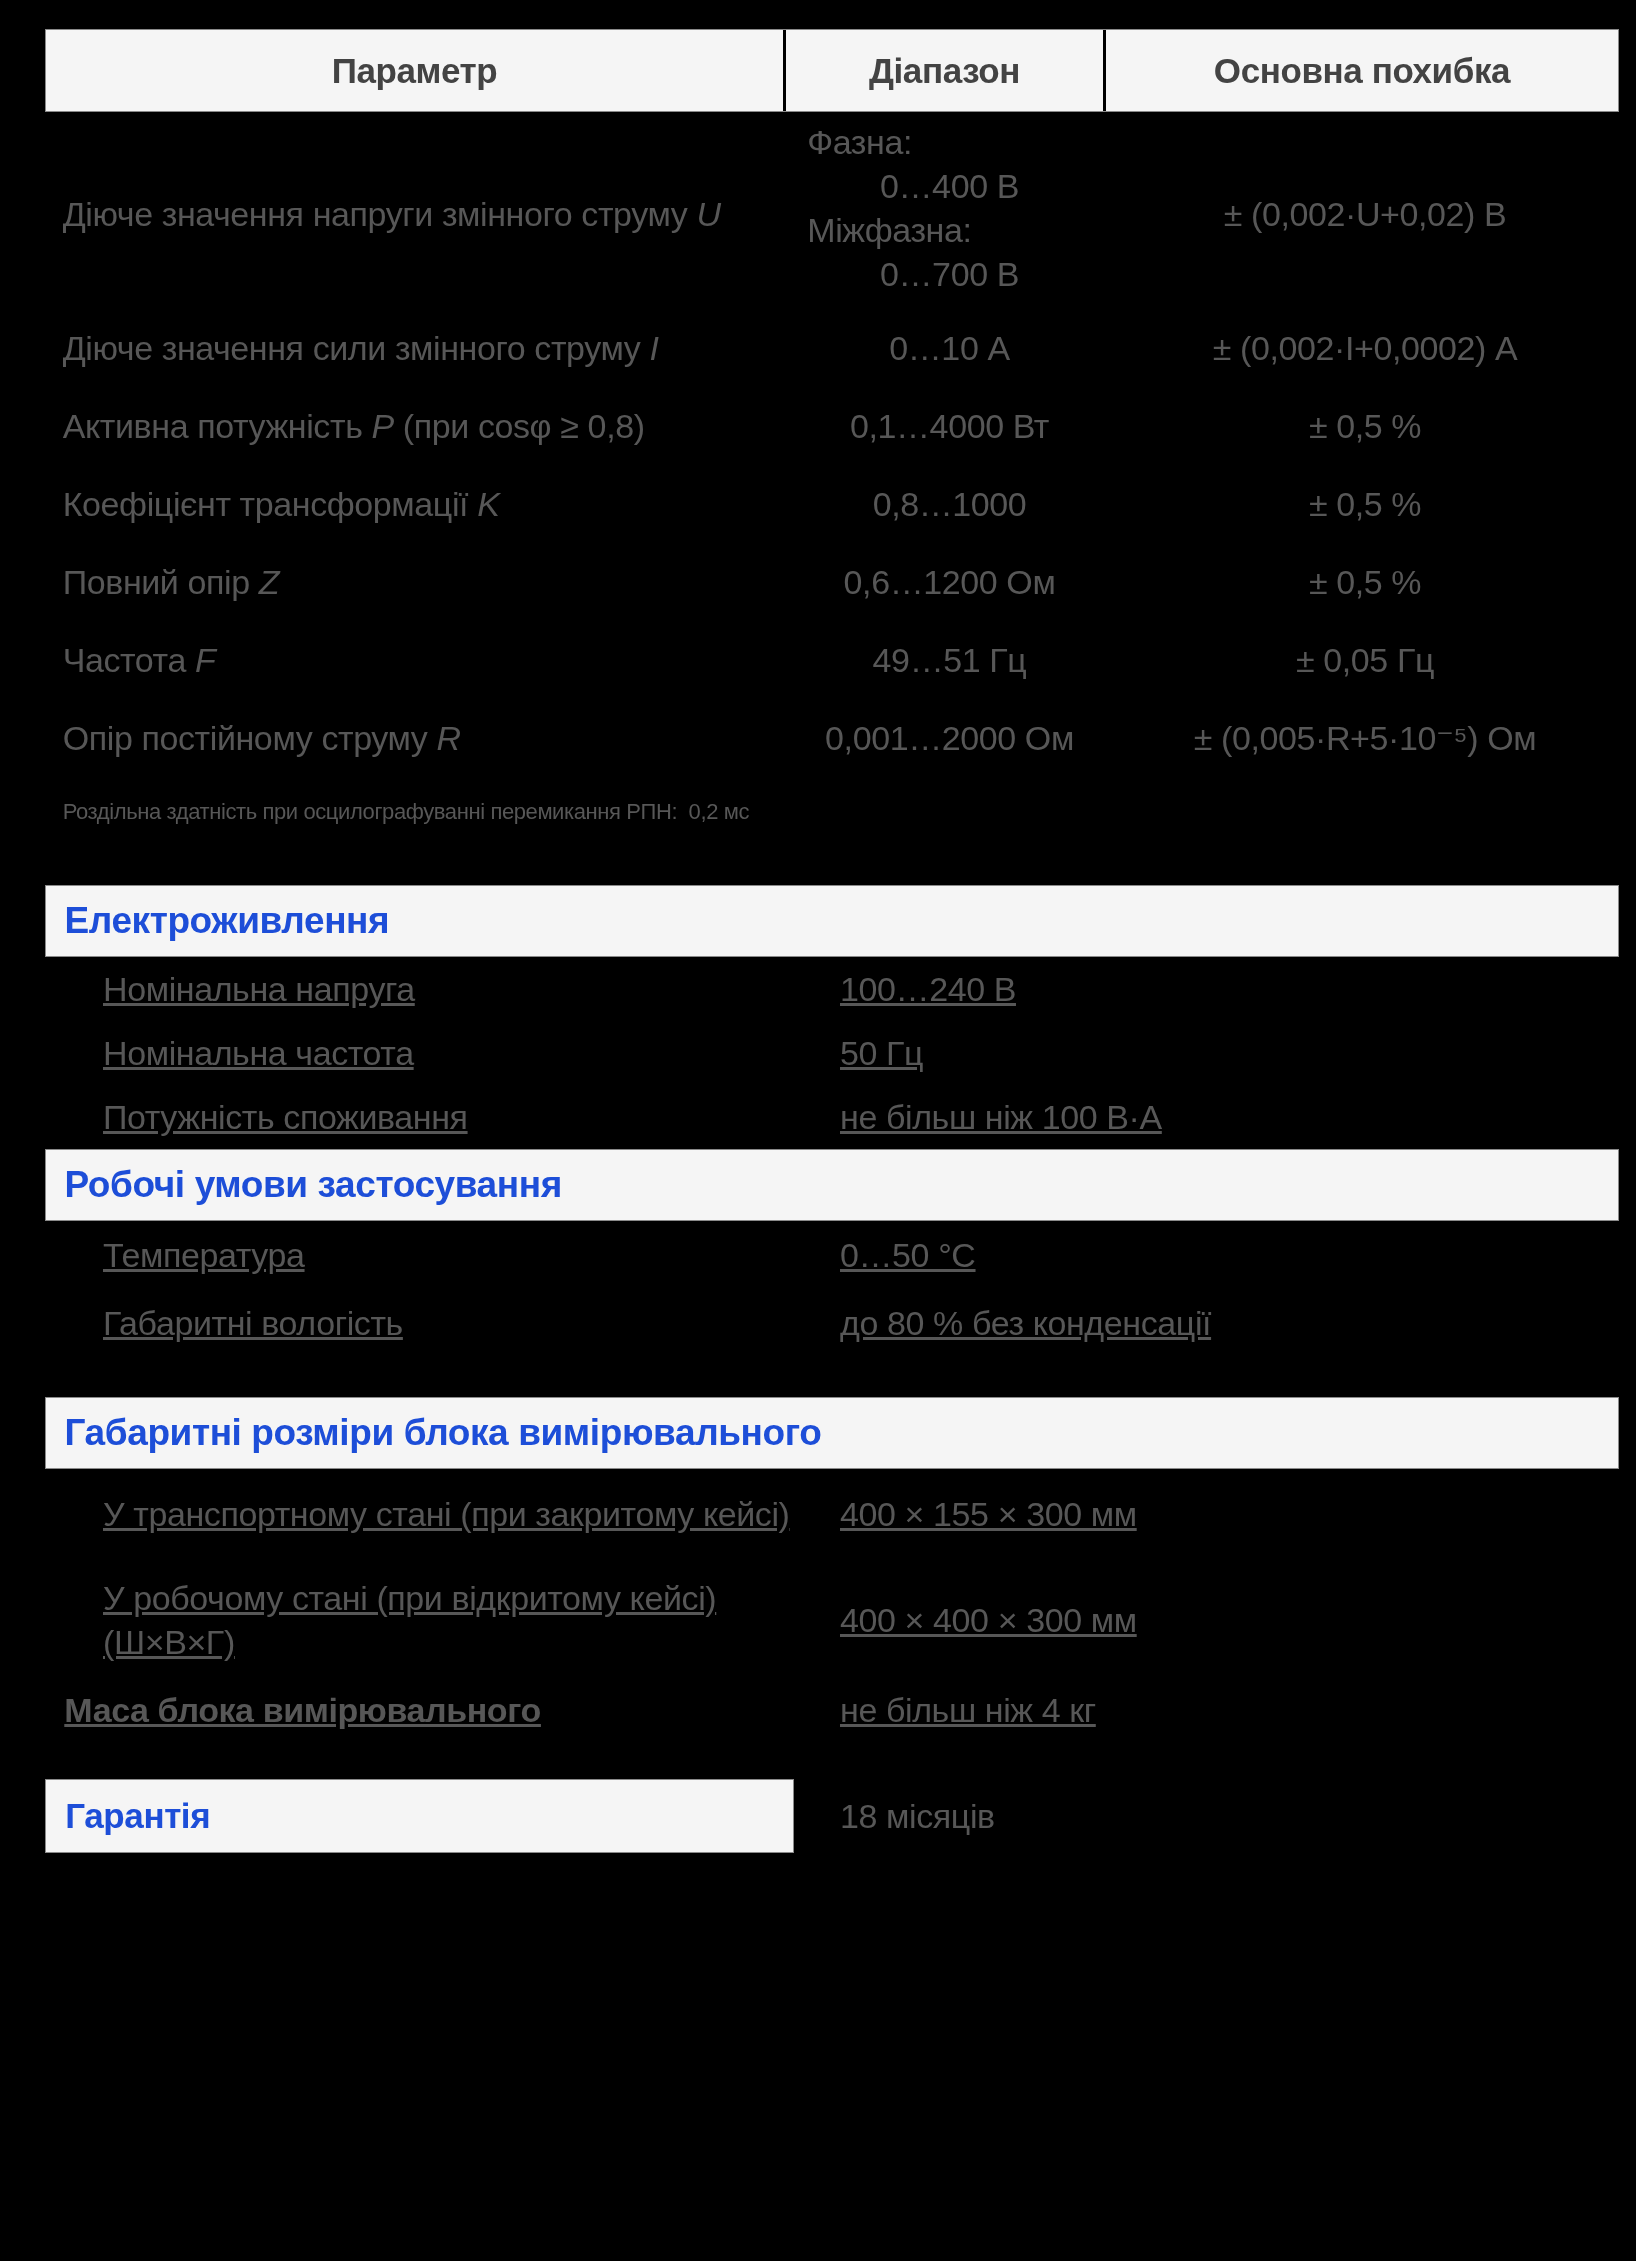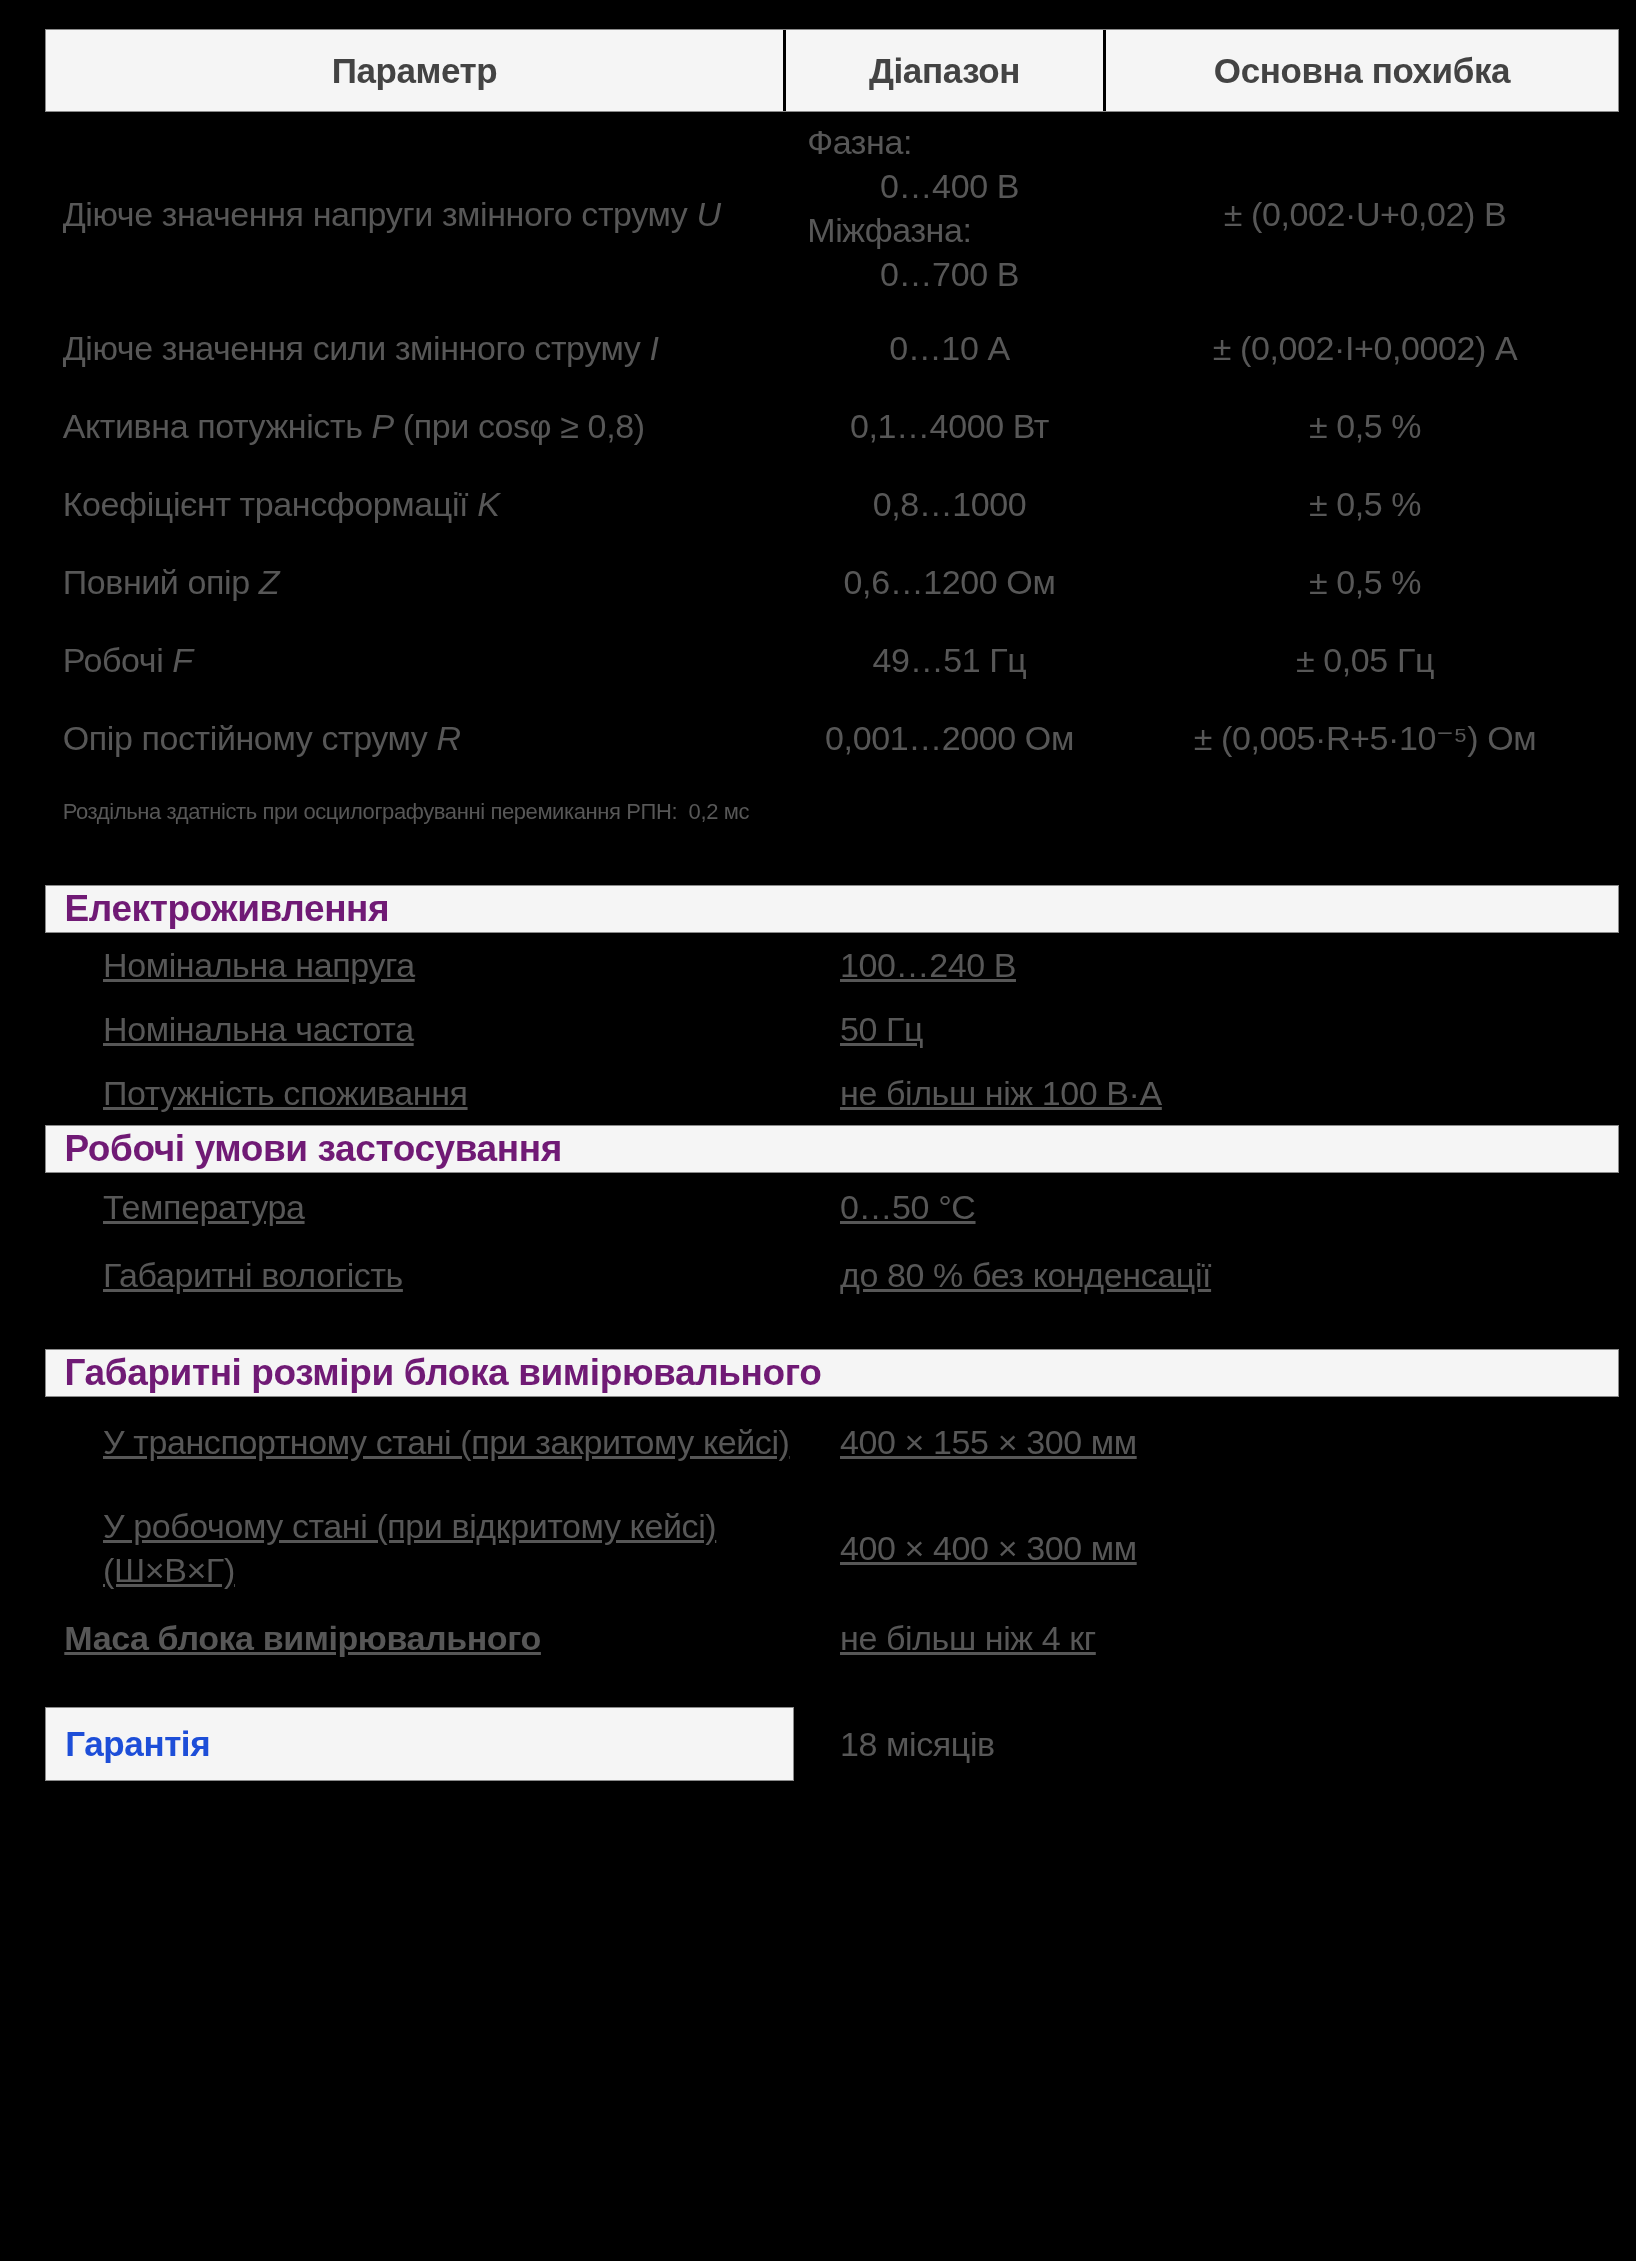--- a/index.html
+++ b/index.html
@@ -38,23 +38,23 @@
   .range-line.center { text-align:center; }
   .var { font-style:italic; }
 
   .note {
     margin-top:11.3px; height:47px; display:flex; align-items:center;
     color:#575757; font-size:22px; padding-left:17.7px; white-space:pre-wrap;
   }
 
   
   .bar {
-    height:48px; background:#f5f5f5; border:1.6px solid #8a8a8a;
+    height:72px; background:#f5f5f5; border:1.6px solid #8a8a8a;
     display:flex; align-items:center; padding-left:18.5px;
-    color:#701a75; font-weight:bold; font-size:37px;
+    color:#1d4ed8; font-weight:bold; font-size:37px;
   }
   .bar.m-power { margin-top:50px; }
   .bar.m-cond  { margin-top:0; }
   .bar.m-dim   { margin-top:40px;text-align:center; }
 
   .sec-row { display:flex; align-items:center; color:#575757; font-size:34px;text-decoration:underline; }
   .sec-row.h80 { height:64px; }
   .sec-row.h85 { height:68px; }
   .sec-label { width:795px; padding-left:58px; }
   .sec-value { }
@@ -119,21 +119,21 @@
       <div class="c3">± 0,5 %</div>
     </div>
 
     <div class="trow">
       <div class="c1"><span>Повний опір </span><span class="var">Z</span><span></span></div>
       <div class="c2">0,6…1200 Ом</div>
       <div class="c3">± 0,5 %</div>
     </div>
 
     <div class="trow">
-      <div class="c1"><span>Робочі </span><span class="var">F</span><span></span></div>
+      <div class="c1"><span>Частота </span><span class="var">F</span><span></span></div>
       <div class="c2">49…51 Гц</div>
       <div class="c3">± 0,05 Гц</div>
     </div>
 
     <div class="trow">
       <div class="c1"><span>Опір постійному струму </span><span class="var">R</span><span></span></div>
       <div class="c2">0,001…2000 Ом</div>
       <div class="c3">± (0,005·R+5·10⁻⁵) Ом</div>
     </div>
 

